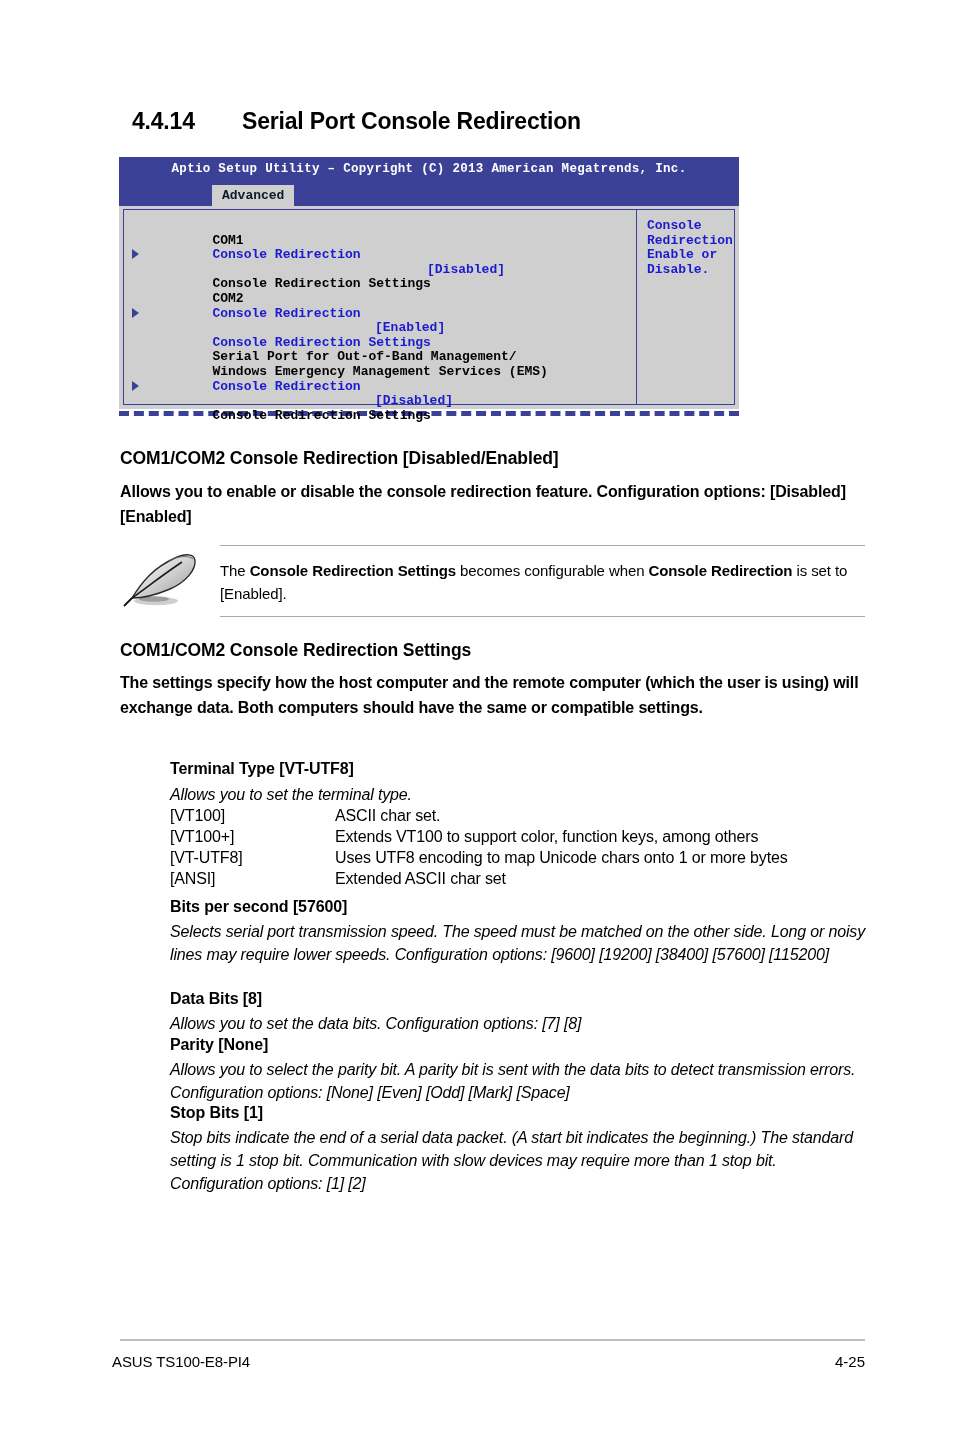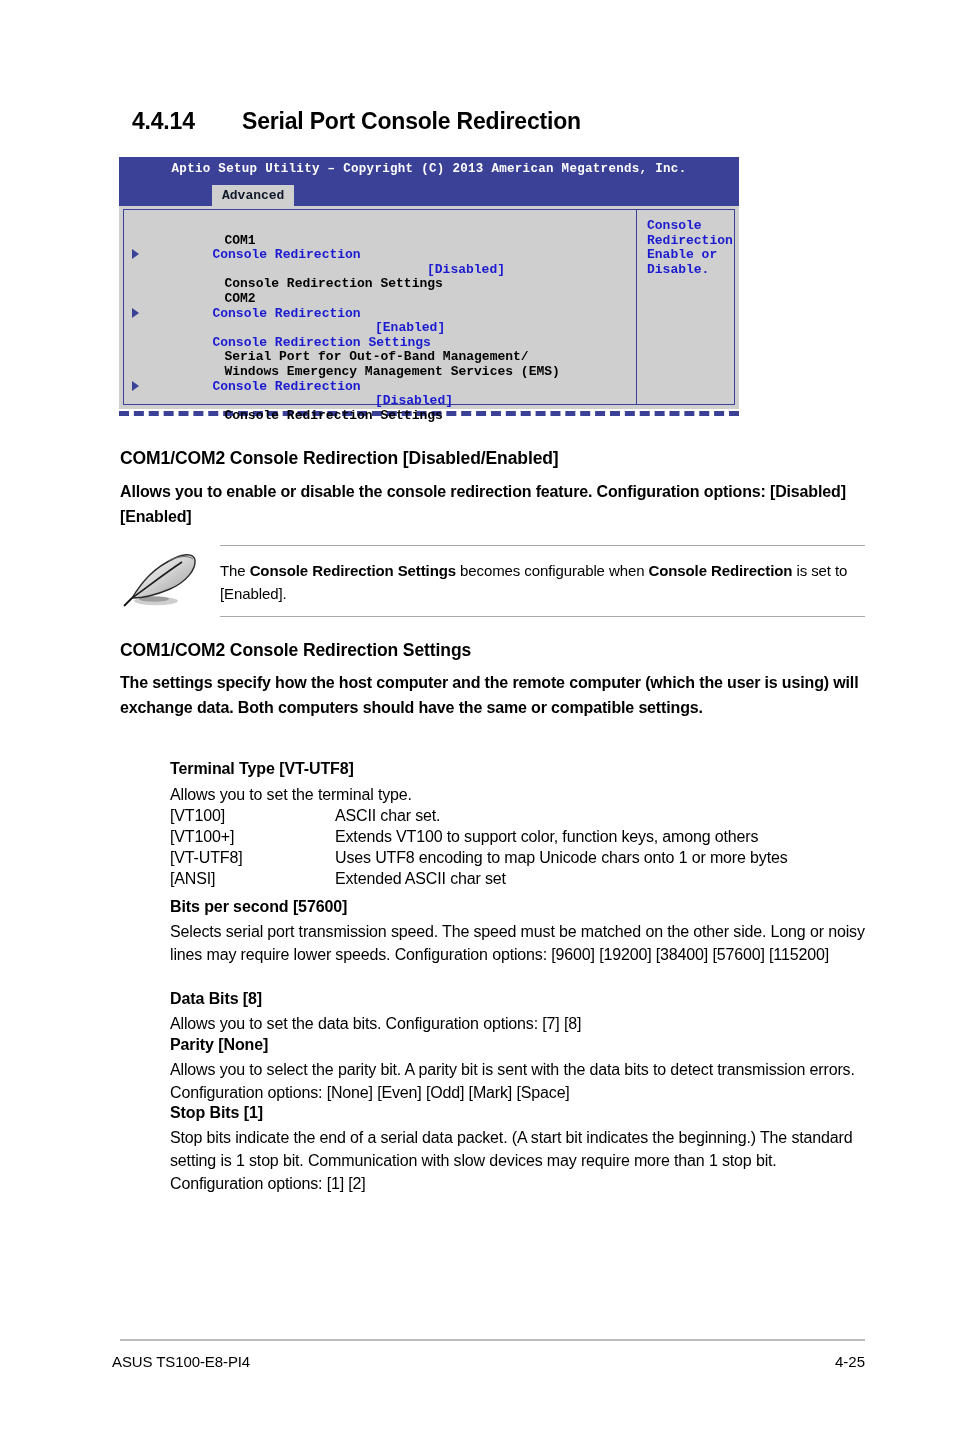--- a/index.html
+++ b/index.html
@@ -113,21 +113,21 @@
     padding-left: 26px;
     white-space: pre;
   }
   .brow.spacer { height: 14.6px; }
   .brow .lbl { display: inline-block; }
   .brow .val {
     position: absolute;
     white-space: pre;
   }
   .blue   { color: #1a1ad0; font-weight: bold; }
-  .black  { color: #000000; font-weight: bold; margin-left: 12px; }
+  .black  { color: #000000; font-weight: bold; }
   .arrow {
     position: absolute;
     left: 8px;
     top: 1px;
     width: 0; height: 0;
     border-top: 5px solid transparent;
     border-bottom: 5px solid transparent;
     border-left: 7px solid #3b4196;
   }
 
@@ -196,20 +196,21 @@
     font-weight: bold;
     letter-spacing: -0.1px;
   }
   .ind-para {
     position: absolute;
     left: 170px;
     width: 700px;
     font-size: 16px;
     line-height: 23px;
     letter-spacing: -0.15px;
+    font-style: italic;
   }
   .optrow {
     position: absolute;
     left: 170px;
     width: 700px;
     font-size: 16px;
     line-height: 21px;
     letter-spacing: -0.15px;
     white-space: nowrap;
   }

